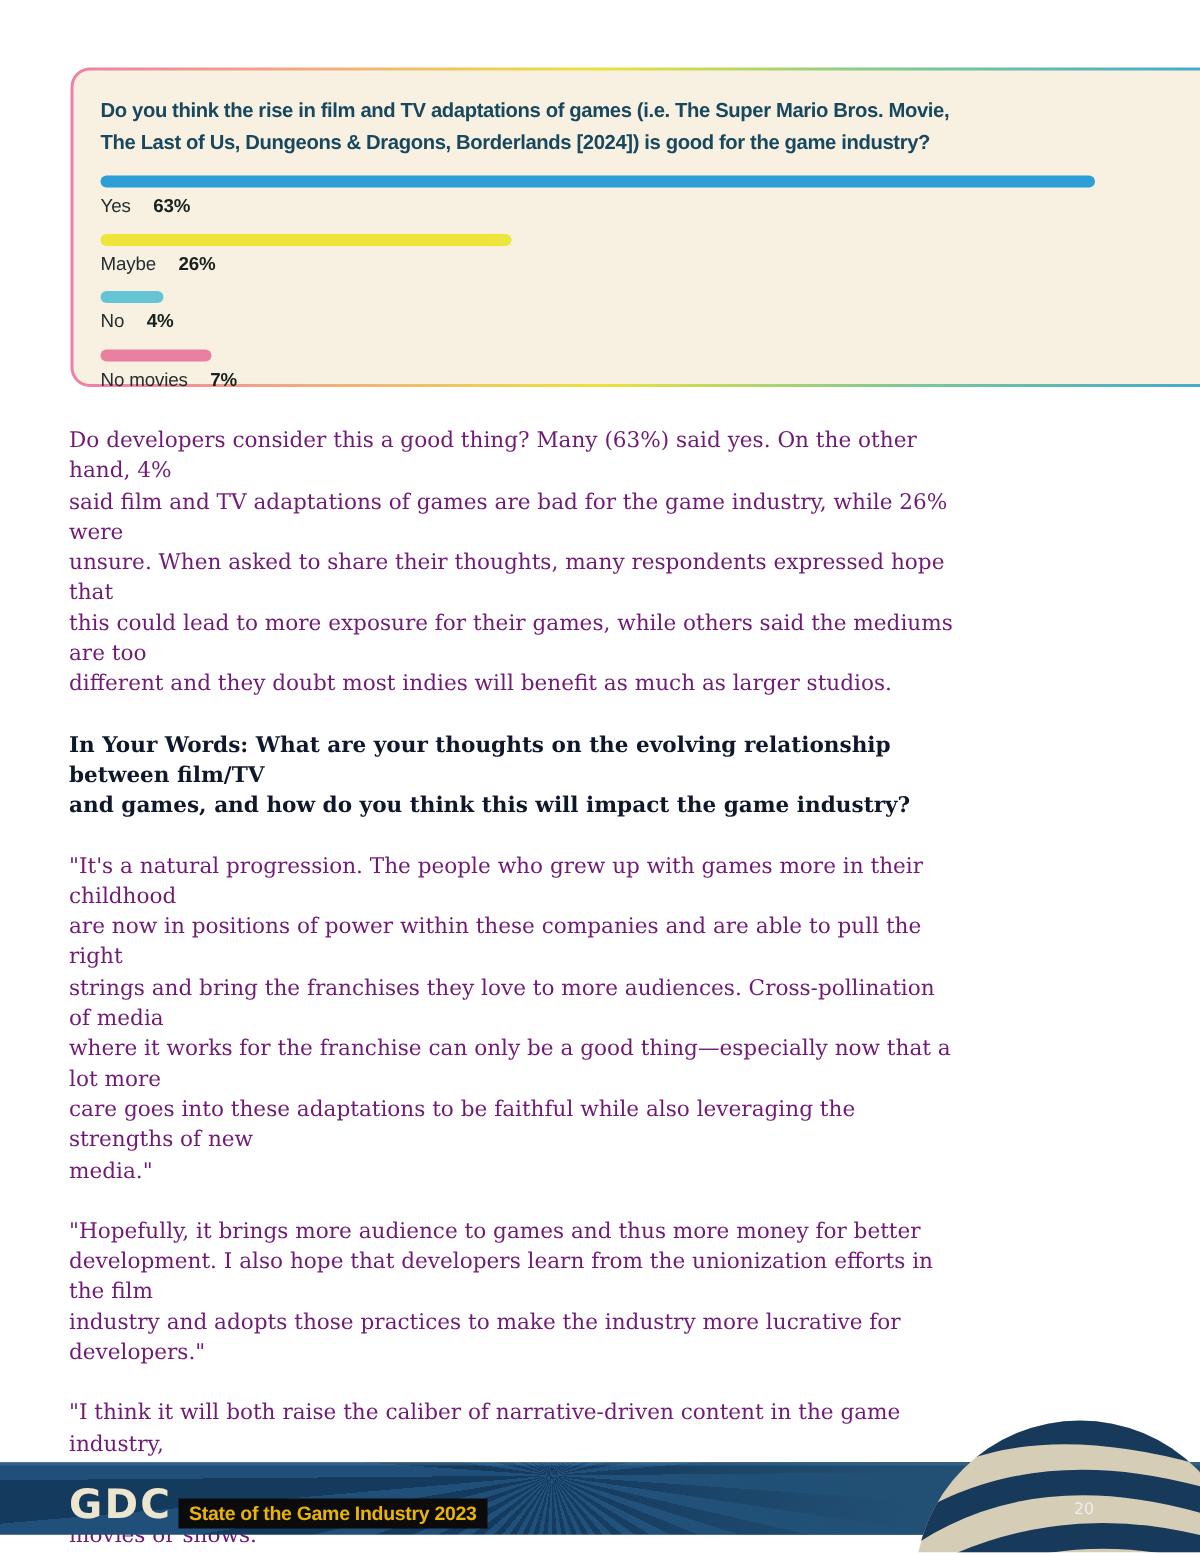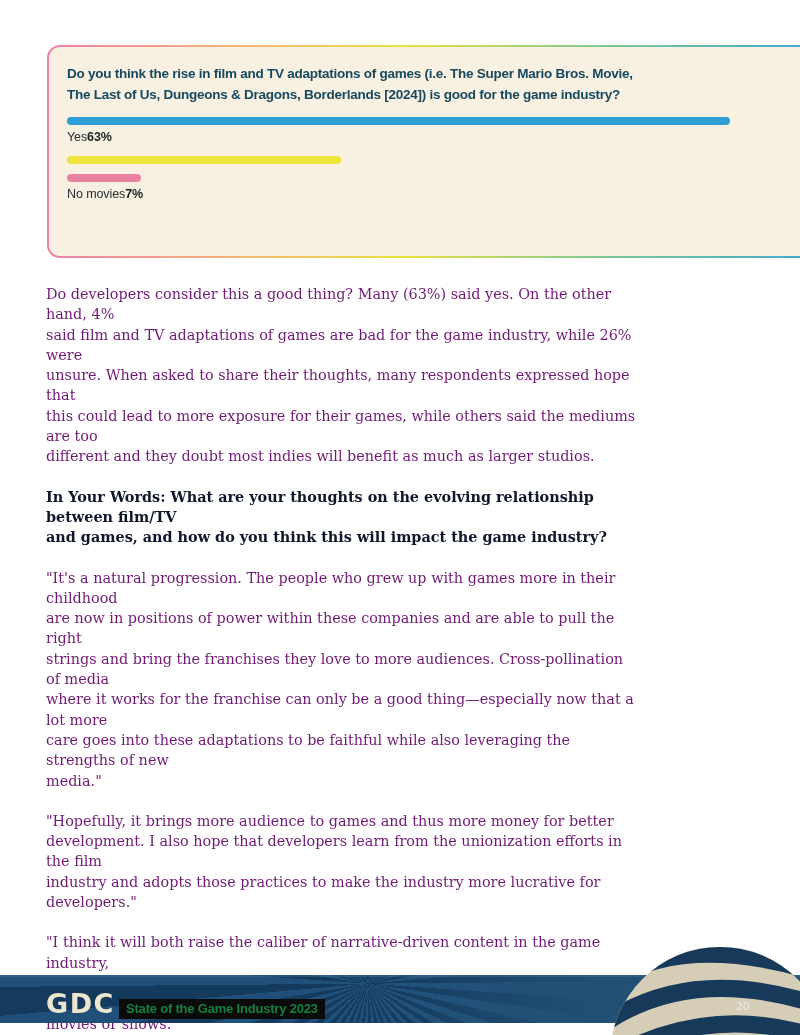--- a/index.html
+++ b/index.html
@@ -23,21 +23,21 @@
     font-family:"Liberation Sans", sans-serif; font-weight:bold;
     font-size:13.5px; letter-spacing:-0.25px; line-height:20.5px; color:#17485F;
   }
   .bar-row { margin-bottom:10.5px; }
   .bar-track { width:663px; }
   .bar { height:8px; border-radius:4px; }
   .bar-label {
     margin-top:5px; font-family:"Liberation Sans", sans-serif;
     font-size:12.5px; letter-spacing:-0.1px; color:#252D33; line-height:15px;
   }
-  .bar-label .pct { font-weight:bold; color:#17211F; }
+  .bar-label .pct { font-weight:bold; margin-left:15px; color:#17211F; }
 
   
   .body-copy { position:absolute; left:46px; top:284px; width:594px; }
   .body-copy p {
     margin:0 0 20px 0; white-space:pre-line;
     font-size:14.4px; line-height:20.3px; color:#701a75;
   }
   .body-copy p.head-bold { font-weight:bold; color:#0f172a; }
 
   
@@ -51,26 +51,26 @@
     box-shadow: inset 0 2px 0 rgba(80,130,170,0.35);
     padding-left: 36px;
   }
   .gdc-logo {
     position:absolute; left:46px; top:15px;
     font-family:"DejaVu Sans", sans-serif; font-weight:900;
     font-size:27px; line-height:27px; letter-spacing:1.5px; color:#EDE6CF;
   }
   .report-chip {
     position:absolute; left:119px; top:24px;
-    background:#0B0B0B; color:#15803d; padding:2px 7px 3px 7px;
+    background:#0B0B0B; color:#eab308; padding:2px 7px 3px 7px;
     font-family:"Liberation Sans", sans-serif; font-weight:bold;
     font-size:13px; letter-spacing:-0.2px; white-space:nowrap;
   }
   .page-num {
-    position:absolute; left:736px; top:1000px; z-index:3;
+    position:absolute; left:716px; top:1000px; z-index:3;
     font-family:"DejaVu Sans", sans-serif; font-size:10.5px; color:#EDEDED;
   }
 
   
   .sphere { position:absolute; left:610px; top:947px; width:220px; height:220px; z-index:2; }
 </style>
 </head>
 <body>
 
 <div class="page">
@@ -83,20 +83,27 @@
           <div class="bar-row">
             <div class="bar-track">
               <div class="bar" style="width: 100%; background: rgb(46, 158, 214);"></div>
             </div>
             <div class="bar-label"><span>Yes</span><span class="pct">63%</span></div>
           </div>
           <div class="bar-row">
             <div class="bar-track">
               <div class="bar" style="width: 41.2698%; background: rgb(237, 229, 59);"></div>
             </div>
+            <div class="bar-label"><span>Maybe</span><span class="pct">26%</span></div>
+          </div>
+          <div class="bar-row">
+            <div class="bar-track">
+              <div class="bar" style="width: 6.34921%; background: rgb(102, 197, 213);"></div>
+            </div>
+            <div class="bar-label"><span>No</span><span class="pct">4%</span></div>
           </div>
           <div class="bar-row">
             <div class="bar-track">
               <div class="bar" style="width: 11.1111%; background: rgb(232, 129, 159);"></div>
             </div>
             <div class="bar-label"><span>No movies</span><span class="pct">7%</span></div>
           </div>
         </div>
     </div>
   </div>

